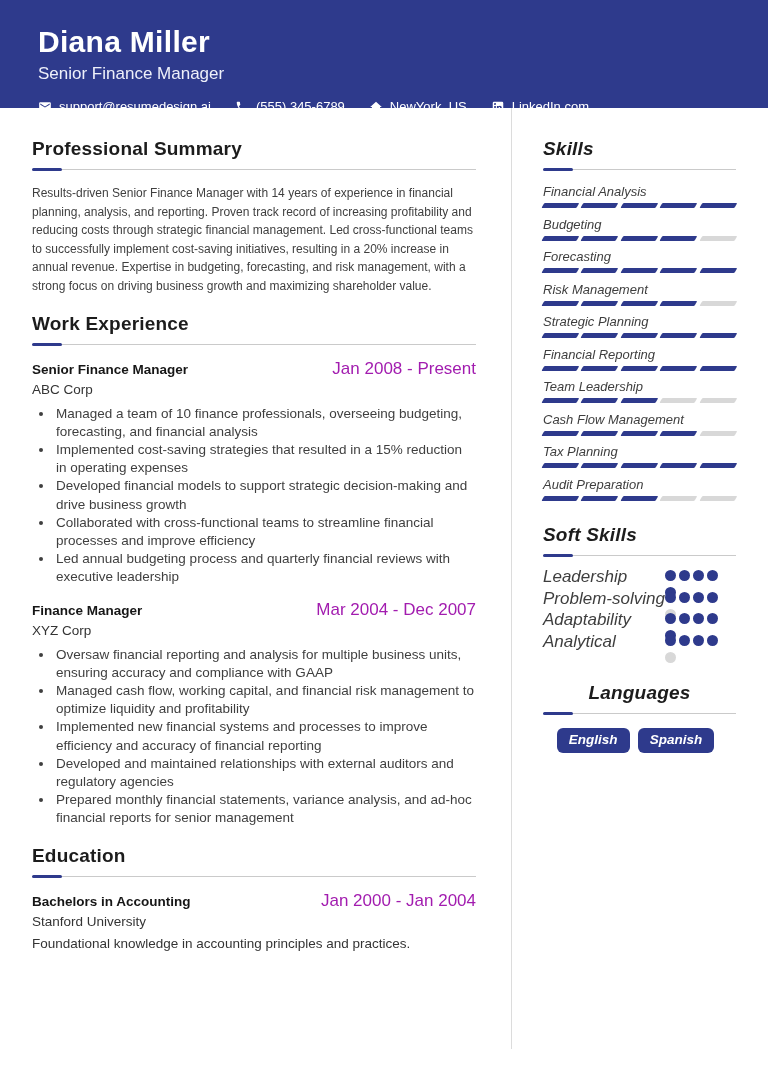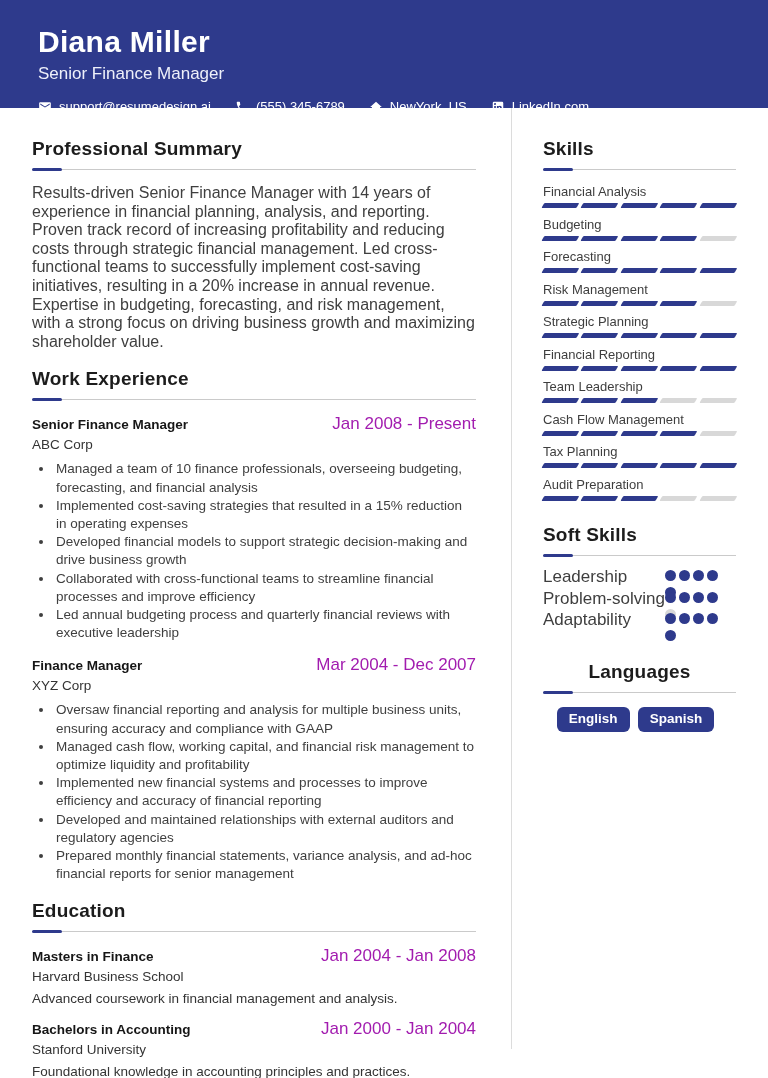--- a/index.html
+++ b/index.html
@@ -11,30 +11,30 @@
   .header { background:var(--accent); color:#fff; padding:25px 38px 24px; height:108px; }
   .name { font-size:30px; font-weight:bold; letter-spacing:.3px; line-height:34px; }
   .role { font-size:17px; font-weight:500; color:#eef0fa; margin-top:5px; }
   .contact-row { display:flex; align-items:center; margin-top:15px; font-size:13px; }
   .contact { display:flex; align-items:center; margin-right:24px; }
   .contact svg { width:14px; height:14px; fill:#fff; margin-right:7px; flex:0 0 auto; }
 
   
   .content { display:flex; height:941px; }
   .main { width:512px; padding:30px 35px 0 32px; border-right:1px solid #dcdcdc; }
-  .side { width:256px; padding:30px 32px 0 31px; }
+  .side { width:256px; padding:30px 32px 0 31px;font-style:italic; }
 
   
   .sec-title { font-size:19px; font-weight:bold; color:#1c1c1c; letter-spacing:.2px; }
   .rule { position:relative; height:3px; margin:8px 0 13px; }
   .rule .line { position:absolute; left:0; right:0; top:1px; height:1px; background:var(--rule); }
   .rule .tick { position:absolute; left:0; top:0; width:30px; height:3px; background:var(--accent); border-radius:2px; }
 
   
-  .summary-text { font-size:16px; line-height:18.6px; color:var(--text); }
+  .summary-text { font-size:12px; line-height:18.6px; color:var(--text); }
 
   
   .section { margin-top:17px; }
   .job { margin-top:13px; }
   .job-head, .edu-head { display:flex; justify-content:space-between; align-items:baseline; }
   .job-title, .edu-degree { font-size:13.5px; font-weight:bold; color:#161616; }
   .job-dates, .edu-dates { font-size:17px; color:#a21caf; }
   .job-company, .edu-school { font-size:13.5px; color:#343434; margin-top:3px; }
   ul.bullets { margin:8px 0 0 0; padding-left:22px; }
   ul.bullets li { font-size:13.5px; line-height:18.2px; color:var(--text); padding-left:2px; }
@@ -151,28 +151,20 @@
 
     <div class="section">
       <div class="sec-title">Education</div>
       <div class="rule">
           <div class="line"></div>
           <div class="tick"></div>
         </div>
       <div id="edu">
           <div class="edu-entry">
             <div class="edu-head">
-              <div class="edu-degree">Masters in Finance</div>
-              <div class="edu-dates">Jan 2004 - Jan 2008</div>
-            </div>
-            <div class="edu-school">Harvard Business School</div>
-            <div class="edu-desc">Advanced coursework in financial management and analysis.</div>
-          </div>
-          <div class="edu-entry">
-            <div class="edu-head">
               <div class="edu-degree">Bachelors in Accounting</div>
               <div class="edu-dates">Jan 2000 - Jan 2004</div>
             </div>
             <div class="edu-school">Stanford University</div>
             <div class="edu-desc">Foundational knowledge in accounting principles and practices.</div>
           </div>
         </div>
     </div>
 
   </div>
@@ -319,20 +311,30 @@
           <div class="soft-row">
             <div class="soft-name">Adaptability</div>
             <div class="dots">
               <span class="dot filled" style="left: 0px; top: 0px;"></span>
               <span class="dot filled" style="left: 14px; top: 0px;"></span>
               <span class="dot filled" style="left: 28px; top: 0px;"></span>
               <span class="dot filled" style="left: 42px; top: 0px;"></span>
               <span class="dot filled wrapped"></span>
             </div>
           </div>
+          <div class="soft-row">
+            <div class="soft-name">Analytical</div>
+            <div class="dots">
+              <span class="dot filled" style="left: 0px; top: 0px;"></span>
+              <span class="dot filled" style="left: 14px; top: 0px;"></span>
+              <span class="dot filled" style="left: 28px; top: 0px;"></span>
+              <span class="dot filled" style="left: 42px; top: 0px;"></span>
+              <span class="dot wrapped"></span>
+            </div>
+          </div>
         </div>
     </div>
 
     <div class="section-side" style="margin-top:26px;text-align:center;">
       <div class="sec-title">Languages</div>
       <div class="rule">
           <div class="line"></div>
           <div class="tick"></div>
         </div>
       <div id="langs" class="pills"><span class="pill">English</span><span class="pill">Spanish</span></div>

